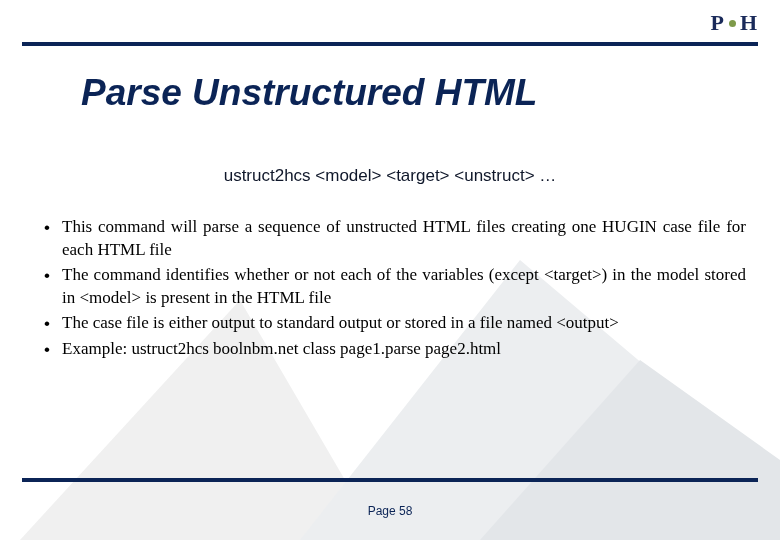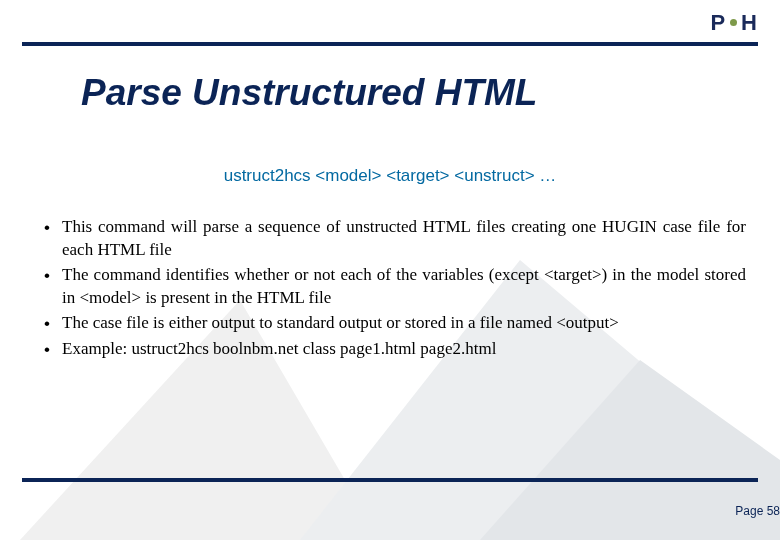--- a/index.html
+++ b/index.html
@@ -1,29 +1,29 @@
 <!DOCTYPE html>
 <html><head>
 <meta charset="utf-8">
 <style>
   * { margin: 0; padding: 0; box-sizing: border-box; }
   html, body { width: 780px; height: 540px; font-family: Arial, Helvetica, sans-serif; background: #fff; overflow: hidden; }
   .slide { position: relative; width: 780px; height: 540px; background: #fff; }
   .bg-shapes { position: absolute; inset: 0; z-index: 0; pointer-events: none; }
-  .logo { position: absolute; top: 10px; right: 22px; font-weight: 900; font-size: 22px; color: #1a2a5a; letter-spacing: 1px; }
+  .logo { position: absolute; top: 10px; right: 22px; font-weight: 900; font-size: 22px; color: #1a2a5a; letter-spacing: 1px; font-family: Liberation Serif, serif; }
   .logo .dot { display: inline-block; width: 7px; height: 7px; background: #7e9a4a; border-radius: 50%; vertical-align: middle; margin: 0 4px 3px 4px; }
   .top-rule { position: absolute; top: 42px; left: 22px; right: 22px; height: 4px; background: #0b2456; }
   .bottom-rule { position: absolute; bottom: 58px; left: 22px; right: 22px; height: 4px; background: #0b2456; }
   .title { position: absolute; top: 72px; left: 36px; font-size: 37px; font-weight: 700; font-style: italic; color: #0b2456; margin-left: 45px; }
-  .command { position: absolute; top: 166px; left: 0; right: 0; text-align: center; font-size: 17px; color: #0369a1; }
+  .command { position: absolute; top: 166px; left: 0; right: 0; text-align: center; font-size: 17px; color: #0f172a; }
   .content { position: absolute; top: 216px; left: 44px; right: 34px; }
   .bullet { display: flex; align-items: flex-start; font-size: 17px; color: #000; line-height: 1.35; text-align: justify; margin-bottom: 2px; }
   .bullet .dot-b { flex: 0 0 18px; padding-top: 1px; }
   .bullet .txt { flex: 1; font-family: Liberation Serif, serif; }
-  .footer { position: absolute; bottom: 22px; left: 0; right: 0; text-align: right; font-size: 12px; color: #0b2456; }
+  .footer { position: absolute; bottom: 22px; left: 0; right: 0; text-align: center; font-size: 12px; color: #0b2456; }
 </style>
 </head>
 <body>
 <div class="slide">
 
   <svg class="bg-shapes" width="780" height="540">
     <polygon points="20,540 240,300 380,540" fill="#f0f0f0"></polygon>
     <polygon points="300,540 520,260 780,480 780,540" fill="#eceef0"></polygon>
     <polygon points="480,540 640,360 780,460 780,540" fill="#e3e6e9"></polygon>
   </svg>
@@ -46,21 +46,21 @@
     <div class="bullet">
       <div class="dot-b">•</div>
       <div class="txt">The command identifies whether or not each of the variables (except &lt;target&gt;) in the model stored in &lt;model&gt; is present in the HTML file</div>
     </div>
     <div class="bullet">
       <div class="dot-b">•</div>
       <div class="txt">The case file is either output to standard output or stored in a file named &lt;output&gt;</div>
     </div>
     <div class="bullet">
       <div class="dot-b">•</div>
-      <div class="txt">Example: ustruct2hcs boolnbm.net class page1.html page2.html</div>
+      <div class="txt">Example: ustruct2hcs boolnbm.net class page1.parse page2.html</div>
     </div>
   </div>
 
   <div class="bottom-rule"></div>
 
   <div class="footer">Page 58</div>
 
 </div>
 
 </body></html>

